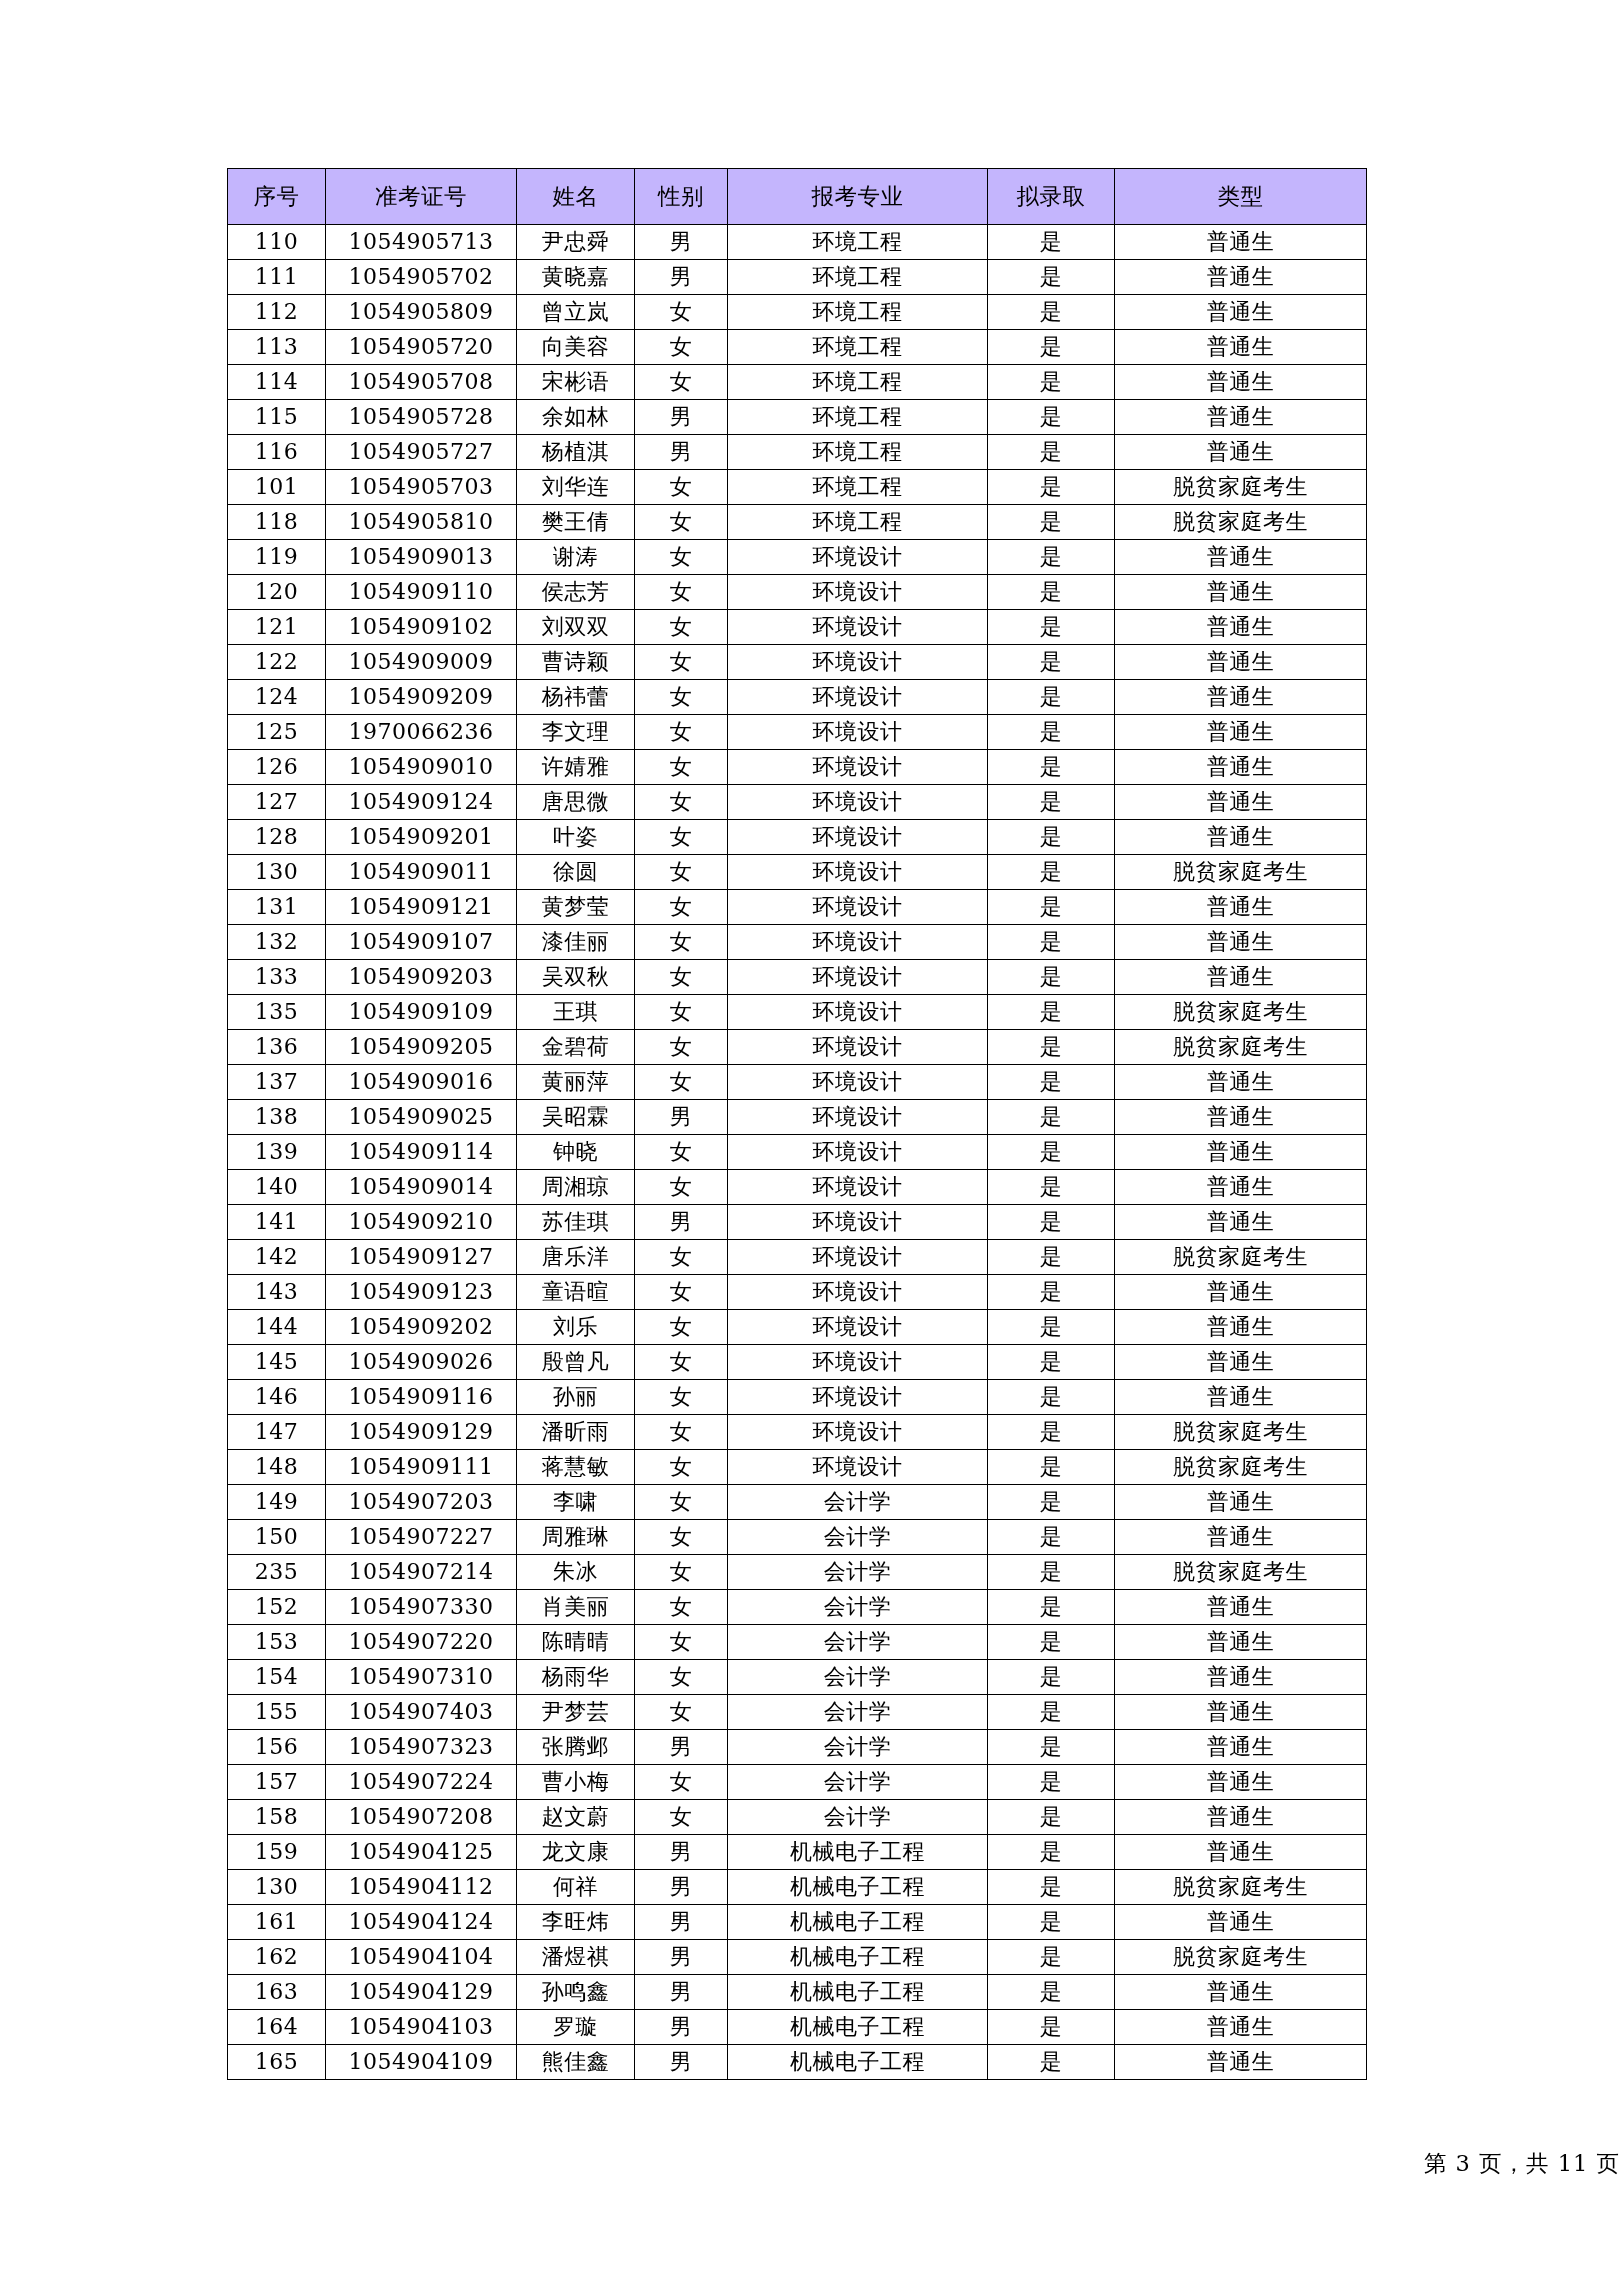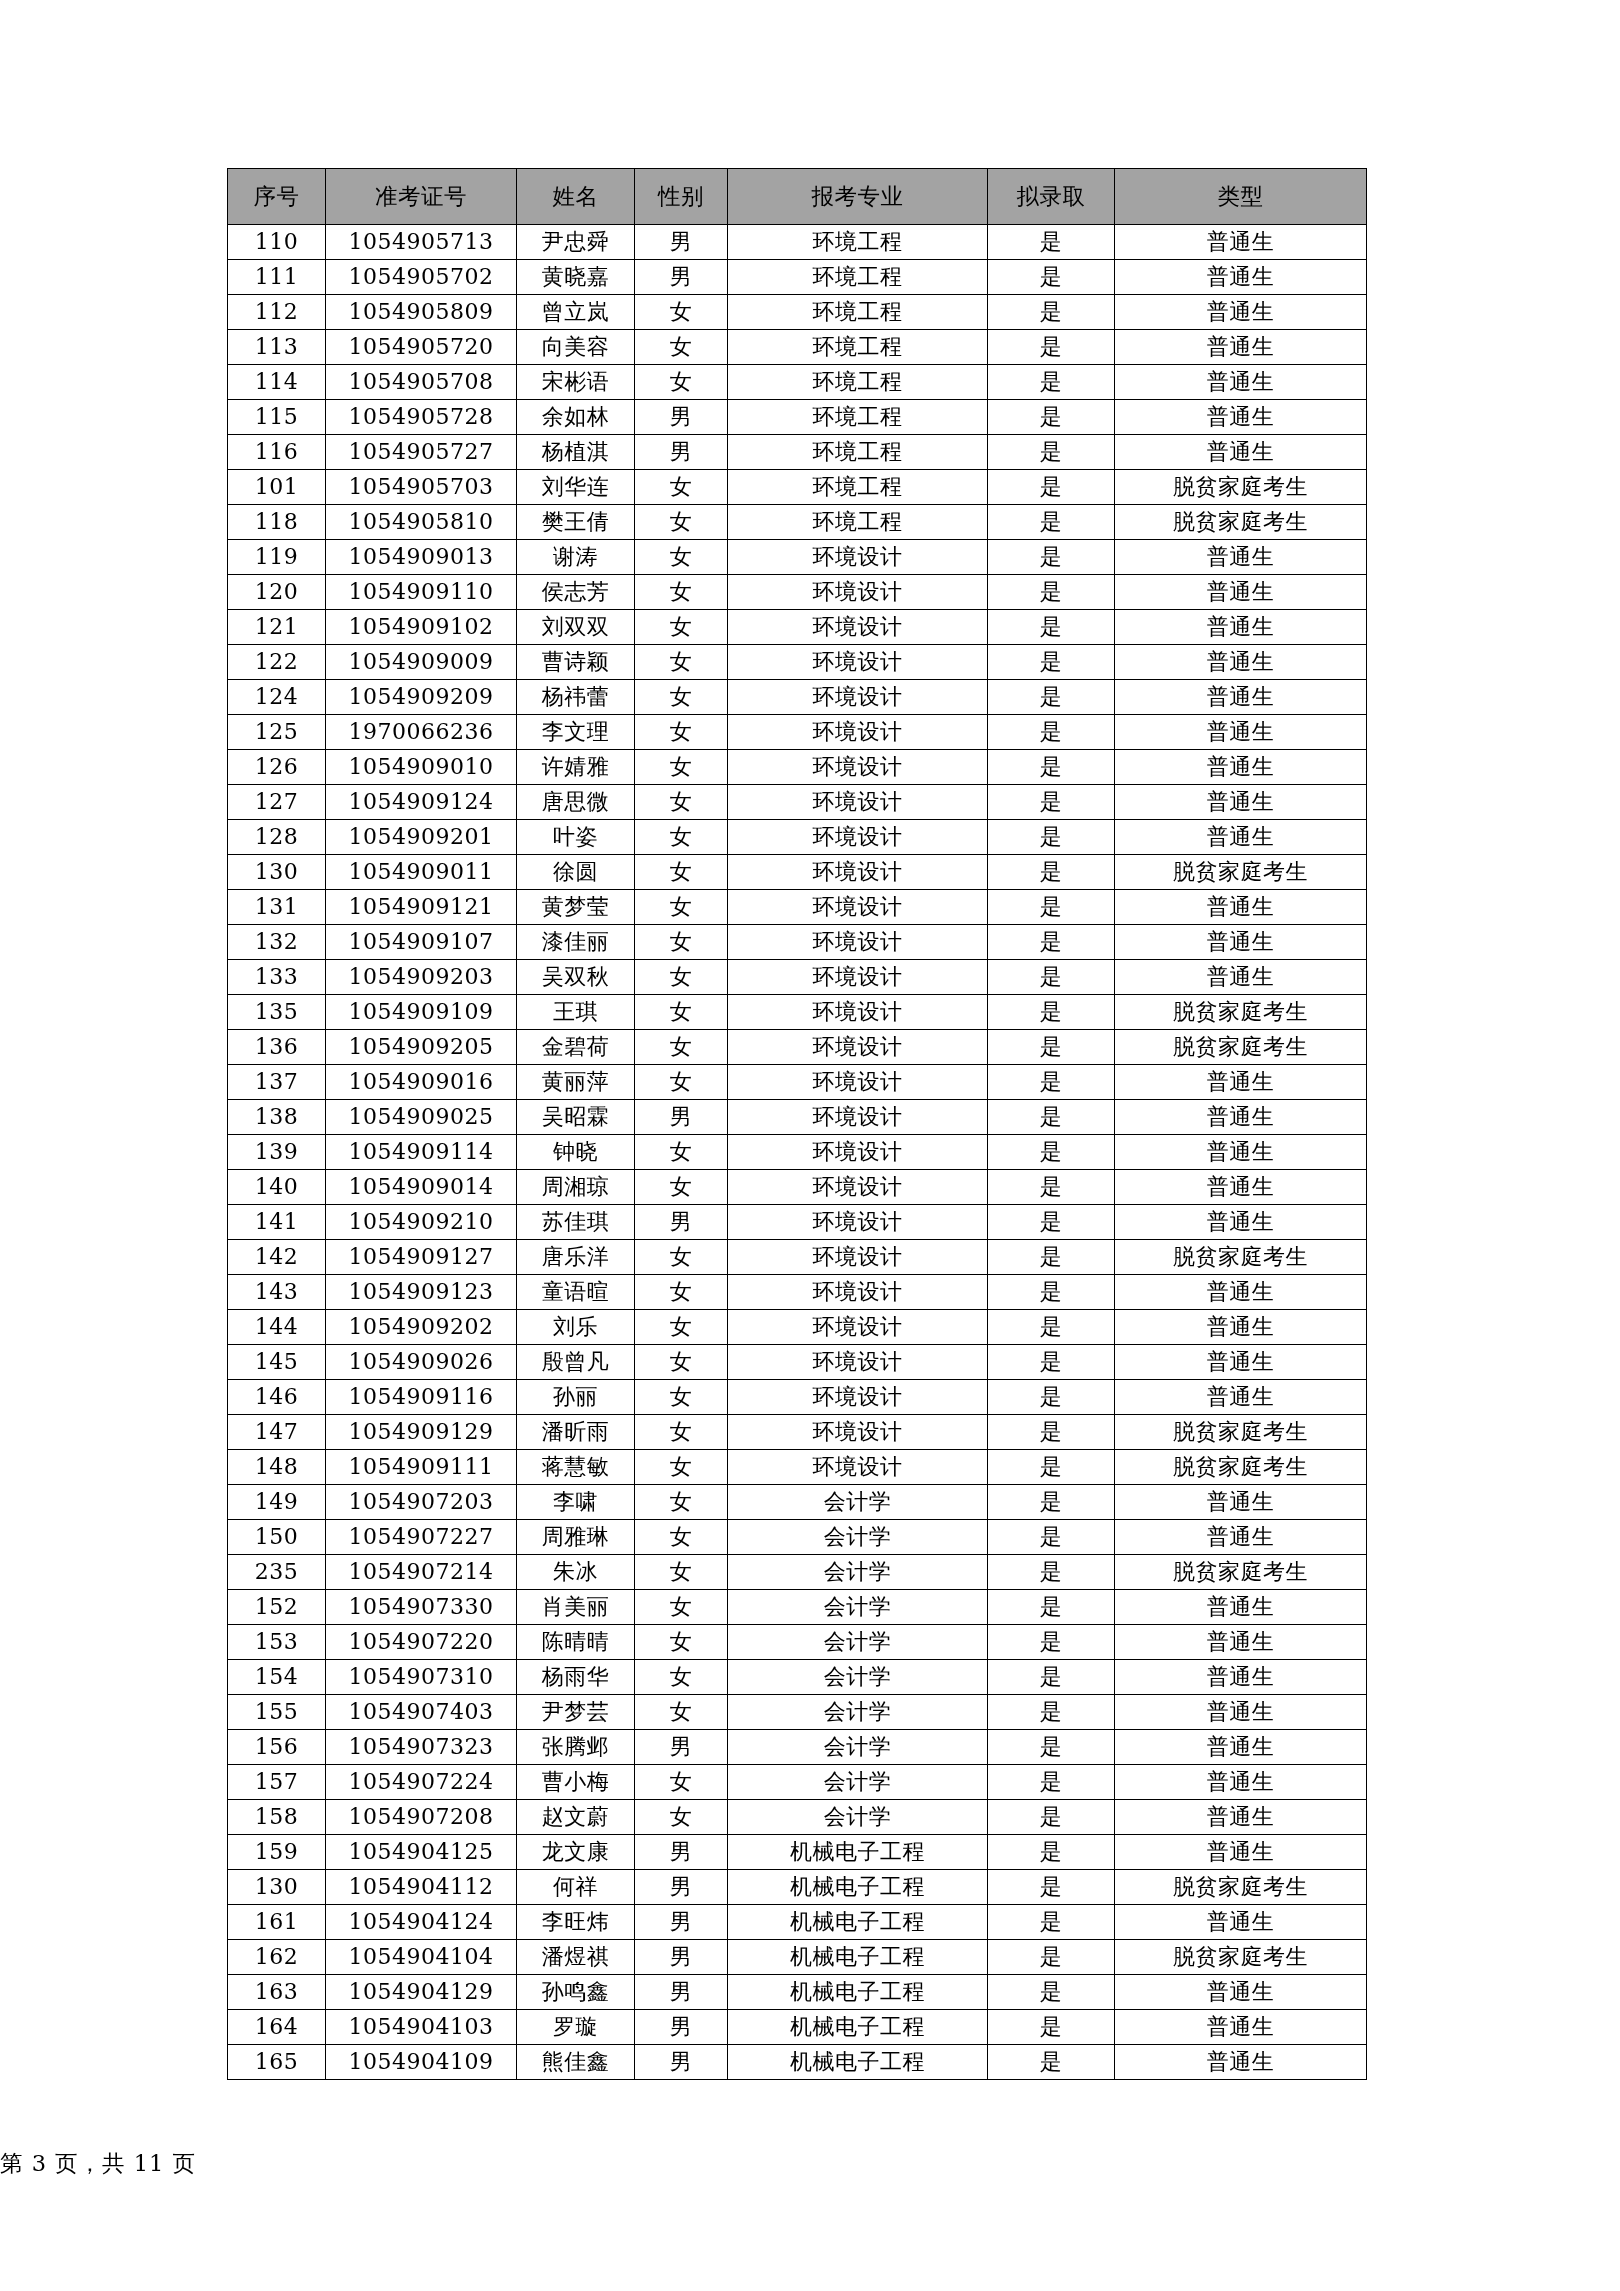--- a/index.html
+++ b/index.html
@@ -48,38 +48,38 @@
     text-align: center;
     vertical-align: middle;
     font-size: 22px;
     line-height: 1;
     padding: 0;
     white-space: nowrap;
     font-weight: normal;
     letter-spacing: 0.5px;
   }
   table.roster thead th {
-    background: #a3a3a3;
+    background: #c4b5fd;
     height: 55px;
     font-size: 22.5px;
   }
   table.roster tbody td {
     height: 34px;
     background: #ffffff;
   }
   td.num, th.num {
     font-family: "DejaVu Serif", "Liberation Serif", serif;
     letter-spacing: 0.3px;
   }
   .footer {
     position: absolute;
     left: 0;
     top: 2148px;
     width: 1620px;
-    text-align: left;
+    text-align: right;
     font-size: 22.5px;
     font-family: "DejaVu Serif", "Liberation Serif", serif;
     letter-spacing: 1px;
   }
 </style>
 </head>
 <body>
 
 <div class="page">
 

